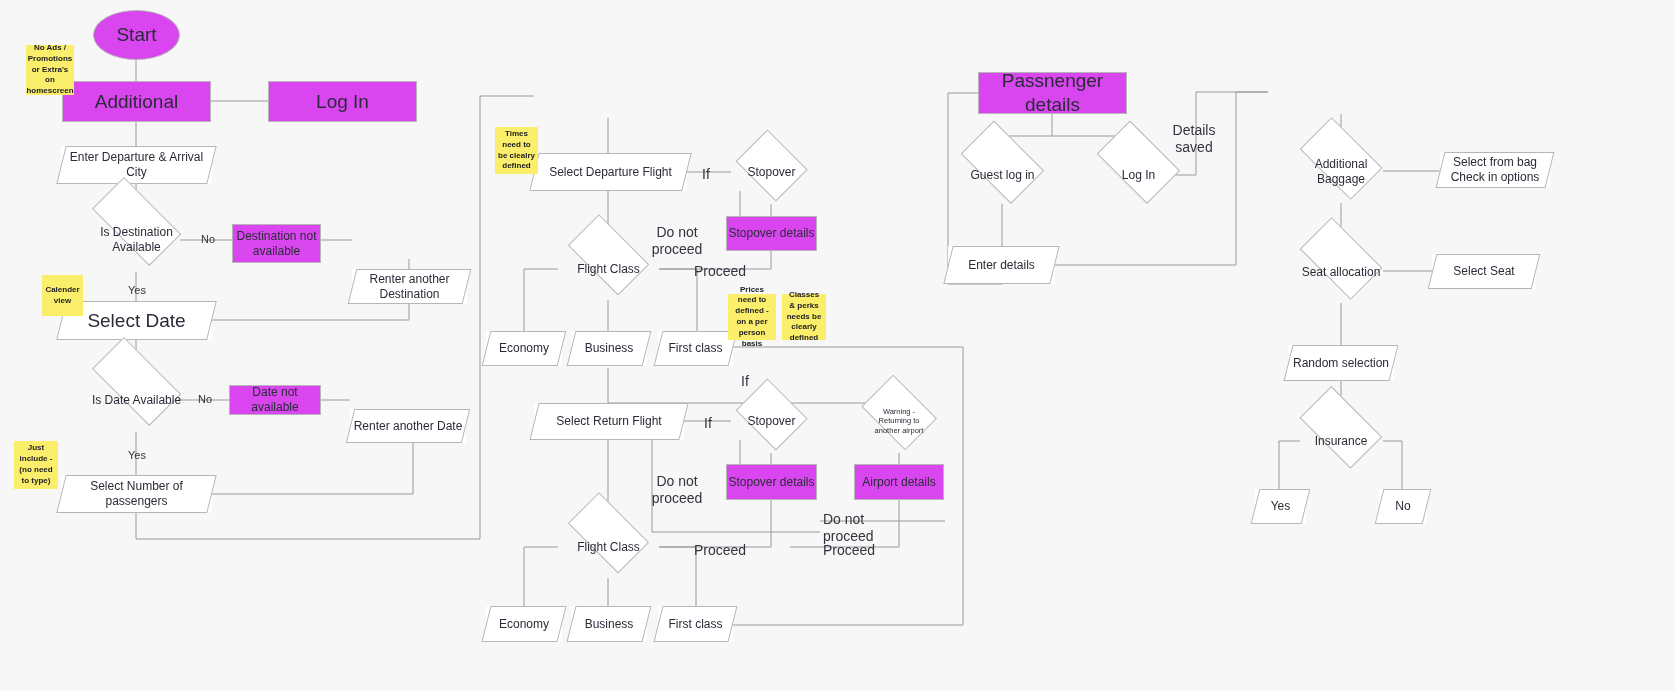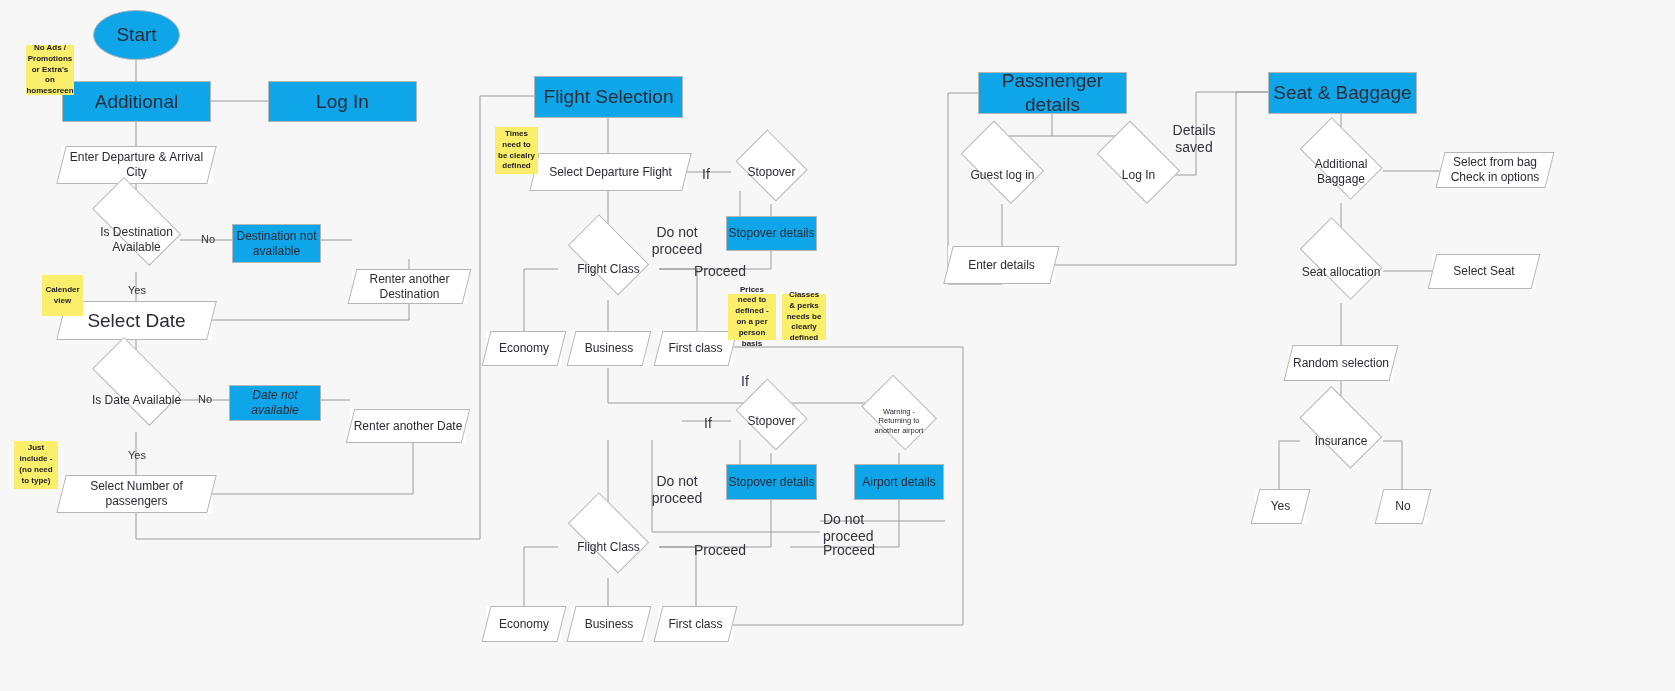--- a/index.html
+++ b/index.html
@@ -9,21 +9,21 @@
     font-family:"Liberation Sans","DejaVu Sans",sans-serif;
     color:#2b2b38;
     overflow:hidden;
     position:relative;
   }
   #canvas{position:absolute;inset:0;}
   svg#wires{position:absolute;left:0;top:0;width:1675px;height:691px;pointer-events:none;}
   svg#wires path,svg#wires line{stroke:#9a9a9a;stroke-width:1;fill:none;}
   .node{
     position:absolute;
-    background:#0ea5e9;
+    background:#d946ef;
     border:1px solid #b6b6b6;
     box-sizing:border-box;
     display:flex;align-items:center;justify-content:center;
     text-align:center;
     line-height:1.25;
     color:#2b2b38;
   }
   .rect{}
   .big{font-size:19px;}
   .mid{font-size:12px;}
@@ -230,37 +230,34 @@
   <div class="para big" style="left:61px;top:301px;width:151px;height:39px;">
     <span class="pshape"></span>
     <span class="ptext">Select Date</span>
   </div>
 
   <div class="diamond mid" style="left:79px;top:368px;width:115px;height:64px;">
     <span class="dshape"></span>
     <span class="dtext">Is Date Available</span>
   </div>
 
-  <div class="node rect mid" style="left:229px;top:385px;width:92px;height:36px;font-style:italic;">
+  <div class="node rect mid" style="left:229px;top:385px;width:92px;height:30px;">
     <span>Date not available</span>
   </div>
 
   <div class="para mid" style="left:350px;top:385px;width:116px;height:34px;margin-top:24px;">
     <span class="pshape"></span>
     <span class="ptext">Renter another Date</span>
   </div>
 
   <div class="para mid" style="left:61px;top:475px;width:151px;height:38px;">
     <span class="pshape"></span>
     <span class="ptext">Select Number of passengers</span>
   </div>
 
-  <div class="node rect big" style="left:534px;top:76px;width:149px;height:42px;">
-    <span>Flight Selection</span>
-  </div>
 
   <div class="para mid" style="left:534px;top:153px;width:153px;height:38px;">
     <span class="pshape"></span>
     <span class="ptext">Select Departure Flight</span>
   </div>
 
   <div class="diamond mid" style="left:731px;top:140px;width:81px;height:64px;">
     <span class="dshape"></span>
     <span class="dtext">Stopover</span>
   </div>
@@ -282,20 +279,24 @@
   <div class="para mid" style="left:571px;top:331px;width:76px;height:35px;">
     <span class="pshape"></span>
     <span class="ptext">Business</span>
   </div>
 
   <div class="para mid" style="left:658px;top:331px;width:75px;height:35px;">
     <span class="pshape"></span>
     <span class="ptext">First class</span>
   </div>
 
+  <div class="para mid" style="left:534px;top:403px;width:150px;height:37px;">
+    <span class="pshape"></span>
+    <span class="ptext">Select Return Flight</span>
+  </div>
 
   <div class="diamond mid" style="left:731px;top:389px;width:81px;height:64px;">
     <span class="dshape"></span>
     <span class="dtext">Stopover</span>
   </div>
 
   <div class="node rect mid" style="left:726px;top:464px;width:91px;height:36px;">
     <span>Stopover details</span>
   </div>
 
@@ -340,23 +341,20 @@
   <div class="diamond mid" style="left:1088px;top:142px;width:101px;height:66px;">
     <span class="dshape"></span>
     <span class="dtext">Log In</span>
   </div>
 
   <div class="para mid" style="left:948px;top:246px;width:107px;height:38px;">
     <span class="pshape"></span>
     <span class="ptext">Enter details</span>
   </div>
 
-  <div class="node rect big" style="left:1268px;top:72px;width:149px;height:42px;">
-    <span>Seat &amp; Baggage</span>
-  </div>
 
   <div class="diamond mid" style="left:1290px;top:140px;width:102px;height:64px;">
     <span class="dshape"></span>
     <span class="dtext">Additional Baggage</span>
   </div>
 
   <div class="para mid" style="left:1440px;top:152px;width:110px;height:36px;">
     <span class="pshape"></span>
     <span class="ptext">Select from bag Check in options</span>
   </div>

